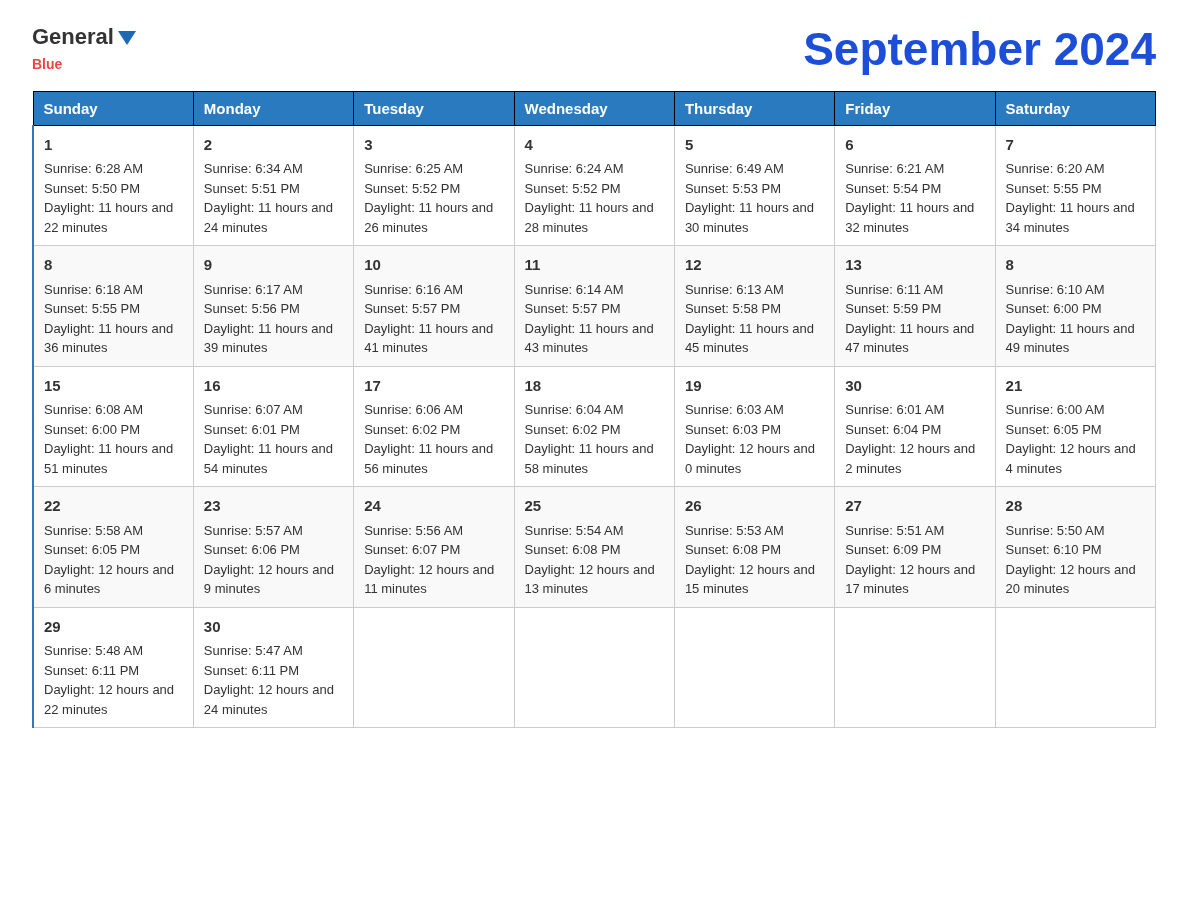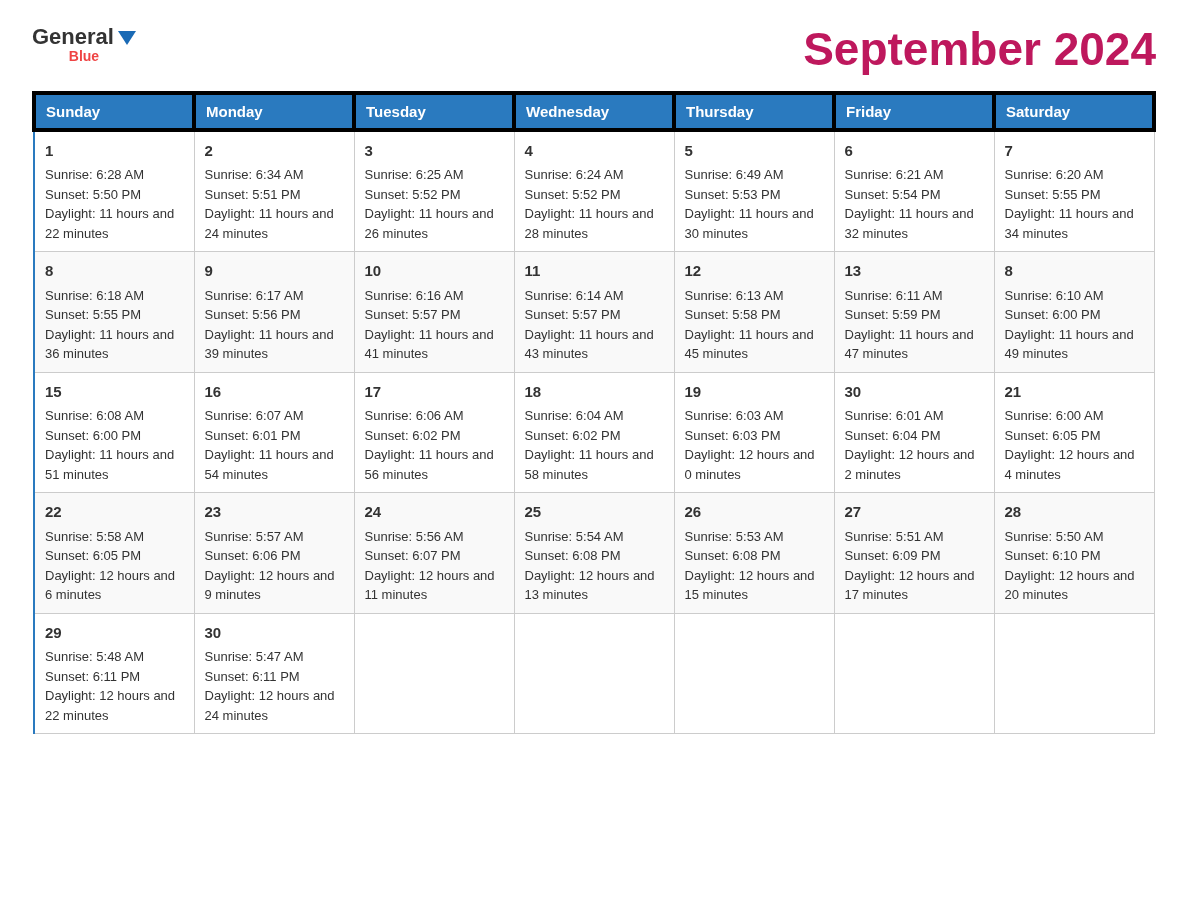--- a/index.html
+++ b/index.html
@@ -11,21 +11,22 @@
     }
     .header {
       display: flex;
       justify-content: space-between;
       align-items: flex-start;
       margin-bottom: 16px;
     }
     .logo {
       display: flex;
       flex-direction: column;
-      align-items: center;
+      align-items: flex-start;
+      gap: 8px;
     }
     .logo-text {
       font-size: 22px;
       font-weight: bold;
       color: #333;
       display: flex;
       align-items: center;
       gap: 2px;
     }
     .logo-general { color: #333; }
@@ -44,41 +45,41 @@
       font-size: 14px;
       font-weight: bold;
       margin-top: -2px;
     }
     .title-area {
       text-align: right;
     }
     .month-title {
       font-size: 46px;
       font-weight: bold;
-      color: #be185d;
+      color: #1d4ed8;
       line-height: 1.1;
     }
     .location {
       font-size: 18px;
       color: #555;
       margin-top: 4px;
     }
     table {
       width: 100%;
       border-collapse: collapse;
       table-layout: fixed;
     }
     thead tr th {
       background-color: #2a7abf;
       color: #ffffff;
       font-size: 15px;
       font-weight: bold;
       padding: 8px 10px;
       text-align: left;
-      border: 4px solid #000000;
+      border: 1px solid #000000;
     }
     tbody tr td {
       vertical-align: top;
       padding: 8px 10px;
       border: 1px solid #ccc;
       font-size: 13px;
       line-height: 1.5;
       color: #333;
       background: #fff;
       min-height: 90px;

